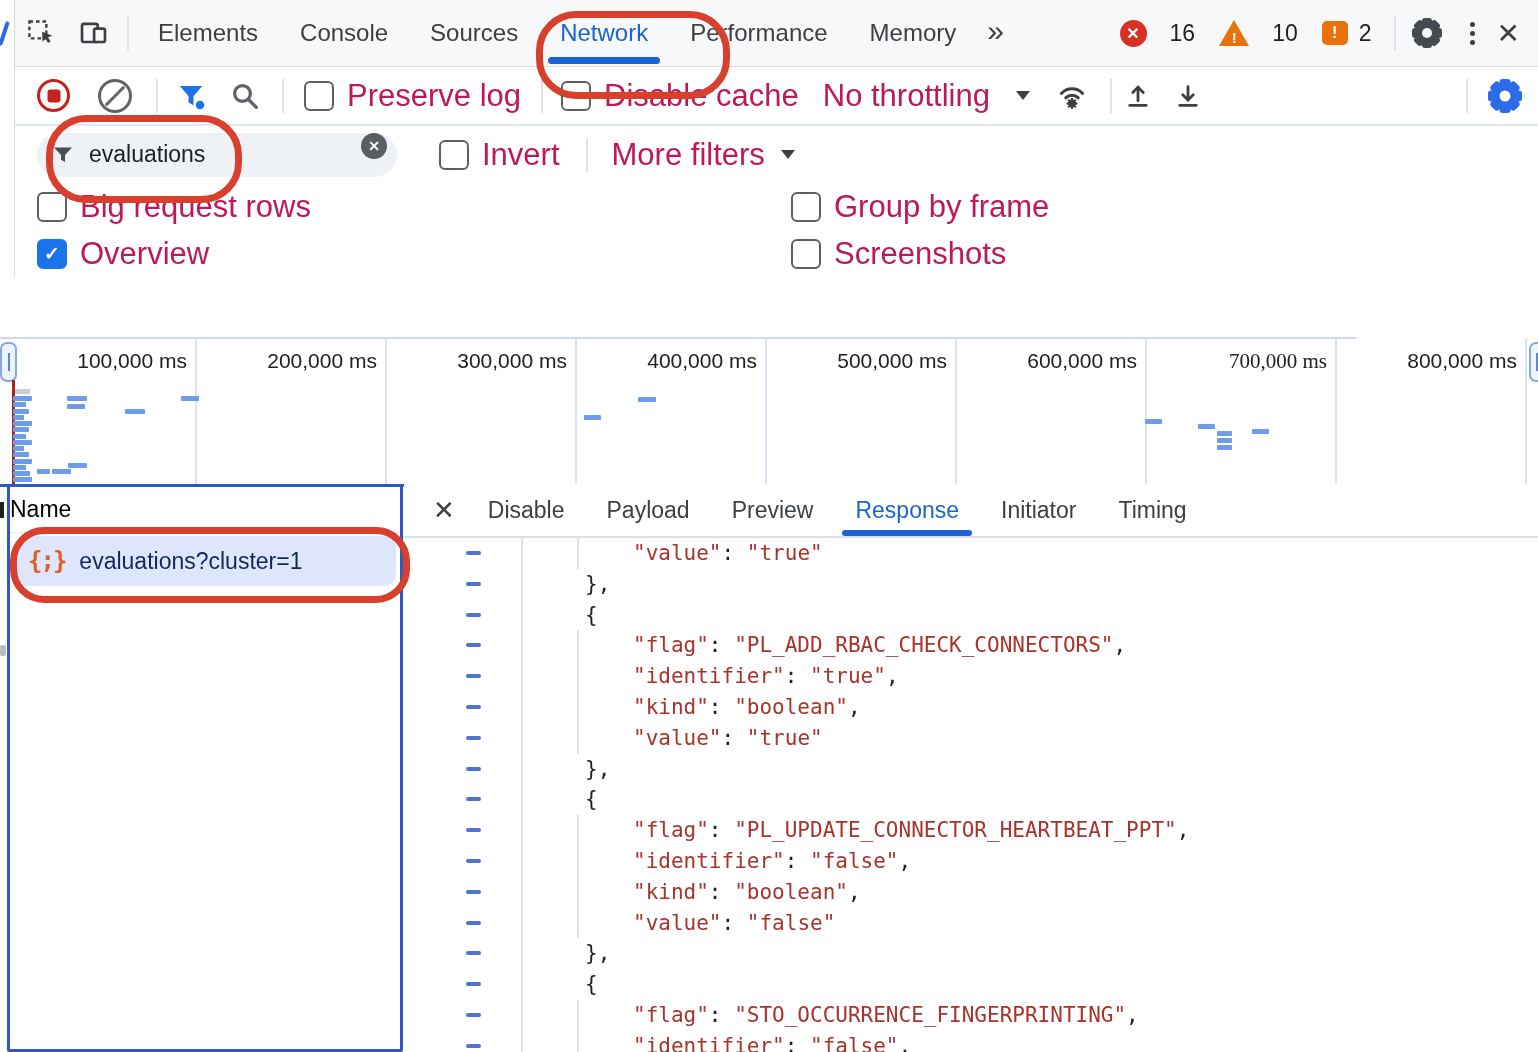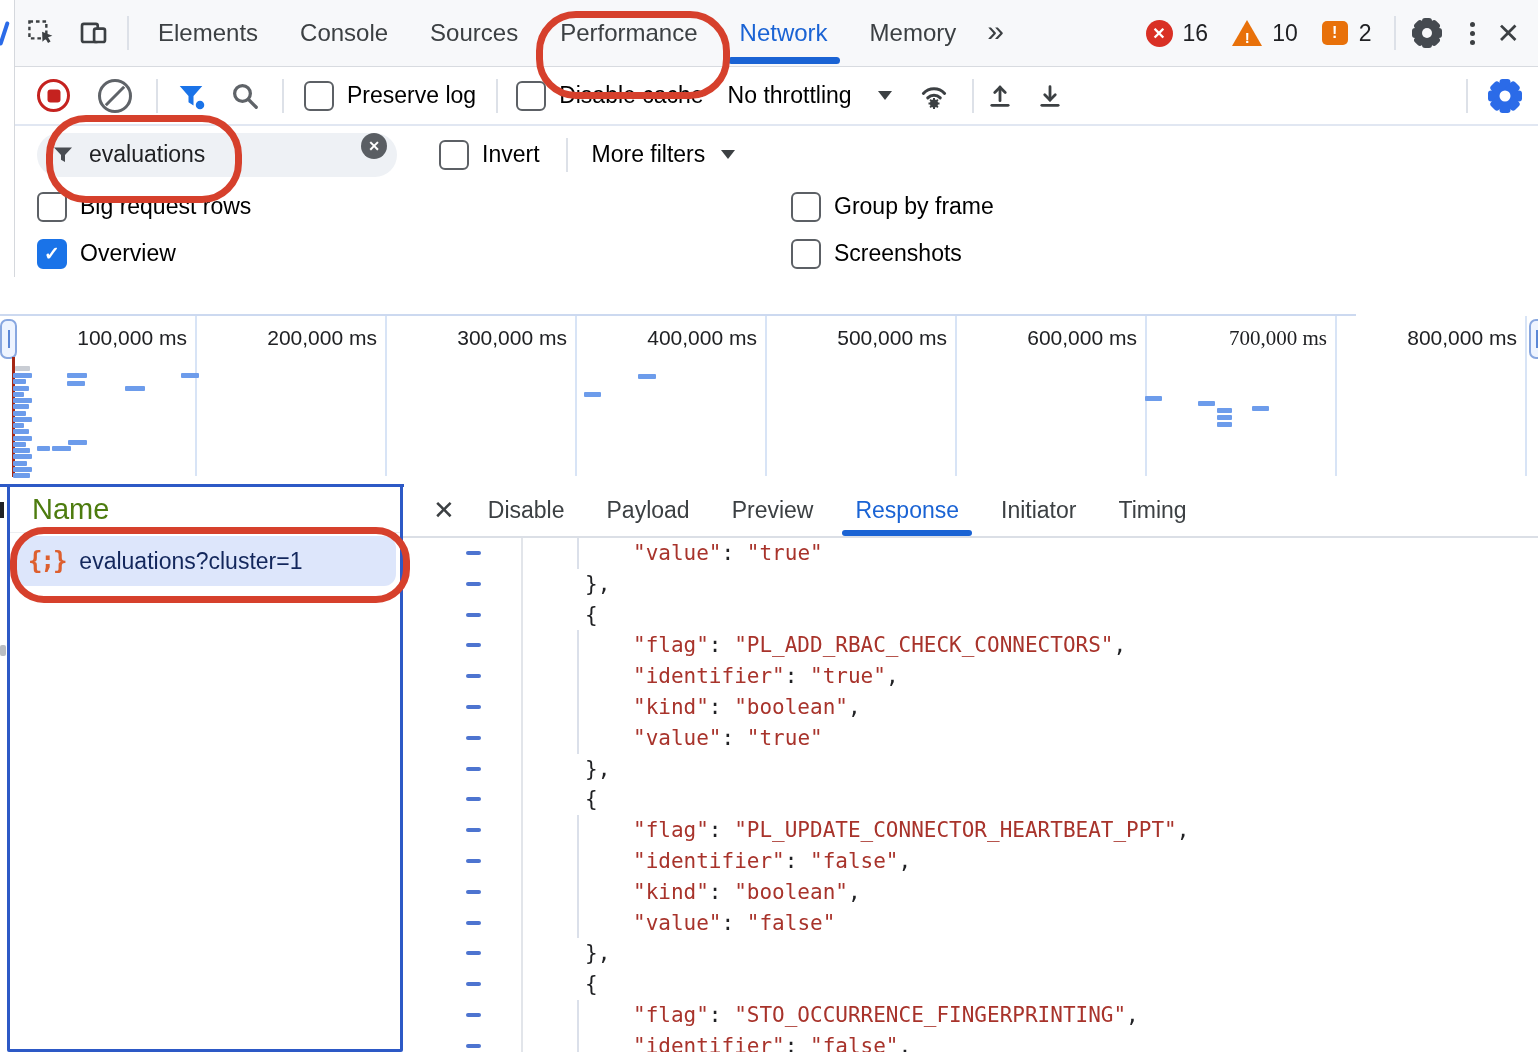--- a/index.html
+++ b/index.html
@@ -16,21 +16,21 @@
 
   
   .tabbar{height:66px;background:#f7f8fa;border-bottom:1px solid #d8dbe0;display:flex;align-items:center;padding-left:12px}
   .tab{height:66px;display:flex;align-items:center;padding:0 21px;font-size:24px;color:#3c4043;position:relative}
   .tab.selected{color:#1a63d4}
   .tab .underline{position:absolute;left:9px;right:9px;bottom:2px;height:7px;border-radius:4px;background:#1a63d4}
   .vsep{width:2px;height:34px;background:#dde1e8;flex:none}
   .icon-btn{display:flex;align-items:center;justify-content:center;flex:none}
   .overflow-chevrons{font-size:30px;color:#3c4043;margin:0 10px 4px 10px;letter-spacing:-2px}
   .spacer{flex:1}
-  .badge-count{font-size:23px;color:#202124;margin-left:10px}
+  .badge-count{font-size:23px;color:#202124;margin-left:23px}
   .err-circle{width:27px;height:27px;border-radius:50%;background:#d93025;color:#fff;font-size:16px;font-weight:bold;
               display:flex;align-items:center;justify-content:center;flex:none}
   .warn-tri{position:relative;width:30px;height:27px;flex:none;margin-left:24px}
   .warn-tri .t{position:absolute;left:0;top:0;width:0;height:0;border-left:15px solid transparent;border-right:15px solid transparent;border-bottom:26px solid #e8710a}
   .warn-tri .x{position:absolute;left:0;right:0;bottom:1px;text-align:center;color:#fff;font-size:15px;font-weight:bold}
   .issue-box{width:26px;height:24px;border-radius:5px;background:#e8710a;color:#fff;font-size:16px;font-weight:bold;
              display:flex;align-items:center;justify-content:center;flex:none;margin-left:24px}
   .kebab{display:flex;flex-direction:column;gap:4px;margin:0 20px;flex:none}
   .kebab i{width:5px;height:5px;border-radius:50%;background:#3c4043}
   .close-x{font-size:28px;color:#3c4043;margin:0 18px 0 2px}
@@ -42,53 +42,53 @@
   .gear .hole{position:absolute;left:50%;top:50%;border-radius:50%;background:#f7f8fa;transform:translate(-50%,-50%);z-index:2}
 
   
   .toolbar2{height:57px;display:flex;align-items:center;border-bottom:2px solid #e1e7f2;padding-left:22px;background:#fff}
   .rec{width:27px;height:27px;border-radius:50%;border:3px solid #c5221f;position:relative;flex:none}
   .rec i{position:absolute;left:50%;top:50%;width:13px;height:13px;border-radius:3px;background:#c5221f;transform:translate(-50%,-50%)}
   .block{width:28px;height:28px;border-radius:50%;border:3px solid #5f6368;position:relative;flex:none;margin-left:28px}
   .block i{position:absolute;left:50%;top:50%;width:3px;height:26px;background:#5f6368;transform:translate(-50%,-50%) rotate(45deg)}
   .cb{width:26px;height:26px;border:2.5px solid #5c6065;border-radius:6px;flex:none;background:#fff}
   .cb.checked{background:#1a73e8;border-color:#1a73e8;color:#fff;font-size:19px;font-weight:bold;display:flex;align-items:center;justify-content:center}
-  .lbl{font-size:23px;color:#000000;margin-left:13px;white-space:nowrap}
+  .lbl{font-size:31px;color:#be185d;margin-left:13px;white-space:nowrap}
   .dd-arrow{width:0;height:0;border-left:7px solid transparent;border-right:7px solid transparent;border-top:9px solid #3c4043;flex:none}
 
   
   .filterrow{height:57px;display:flex;align-items:center;padding-left:22px;background:#fff}
   .filter-pill{width:360px;height:44px;border-radius:22px;background:#eef1f5;display:flex;flex:none}
   .filter-pill input{border:none;background:transparent;outline:none;font-size:23px;color:#202124;width:220px;margin-left:12px;font-family:"Liberation Sans",sans-serif}
   .clear-circle{width:26px;height:26px;border-radius:50%;background:#5a5e63;color:#fff;font-size:14px;font-weight:bold;
                 display:flex;align-items:center;justify-content:center;margin-left:auto;margin-right:10px;flex:none}
 
   
   .chipsrow{height:47px;display:flex;align-items:center;padding-left:14px;gap:11px;background:#fff}
   .chip{height:40px;border-radius:20px;border:2px solid #8f949a;display:flex;align-items:center;padding:0 17px;
         font-size:21px;color:#2a2d31;flex:none;background:#fff}
   .chip.selected{background:#d3e3fd;border-color:#d3e3fd;color:#0c1d44}
 
   
   .optrow{height:47px;position:relative;background:#fff}
   .optgroup{position:absolute;top:50%;transform:translateY(-50%);display:flex;align-items:center}
 
   
-  .overview{position:absolute;left:0;top:314px;width:1356px;height:162px;background:#fff;border-top:2px solid #ccd9f0;box-sizing:border-box}
+  .overview{position:absolute;left:0;top:337px;width:1356px;height:162px;background:#fff;border-top:2px solid #ccd9f0;box-sizing:border-box}
   .gridline{position:absolute;top:0;bottom:0;width:2px;background:#d8e4f6}
   .tl-label{position:absolute;top:10px;width:160px;text-align:right;font-size:21px;color:#202124}
   .tl-bar{position:absolute;height:5px;border-radius:1px;background:#6d9ceb}
   .event-line{position:absolute;width:3px;background:#a52714}
   .handle{position:absolute;border:2px solid #88a7e0;background:#eef4ff;border-radius:7px;display:flex;align-items:center;justify-content:center}
   .handle i{width:2px;height:18px;background:#5b87d6}
 
   
   .panel-topline{position:absolute;left:0;top:484px;width:404px;height:3px;background:#2d59c6;z-index:5}
   .name-panel{position:absolute;left:7px;top:484px;width:396px;bottom:0;border:3px solid #2d59c6;border-radius:2px;background:#fff;box-sizing:border-box;z-index:4}
-  .name-header{height:45px;display:flex;align-items:center;padding-left:22px;font-size:29px;color:#4d7c0f;border-bottom:1px solid #eceef1}
+  .name-header{height:45px;display:flex;align-items:center;font-size:23px;color:#000000;border-bottom:1px solid #eceef1}
   .req-row{margin:3px 4px 0 4px;height:50px;border-radius:12px;background:#dde6fb;display:flex;align-items:center}
   .req-icon{font-family:"DejaVu Sans Mono",monospace;font-size:24px;font-weight:bold;color:#dd5f2e;margin-left:14px;letter-spacing:-2px}
   .req-label{font-size:23px;color:#13275c;margin-left:14px}
 
   .detail{position:absolute;left:403px;top:484px;right:0;bottom:0;background:#fff}
   .detail-tabs{height:52px;display:flex;align-items:center;border-bottom:2px solid #dbdfe6}
   .dtab{height:52px;display:flex;align-items:center;padding:0 21px;font-size:23px;color:#3c4043;position:relative}
   .dtab.selected{color:#1a63d4}
   .dtab .underline{position:absolute;left:8px;right:8px;bottom:0;height:6px;border-radius:3px;background:#1a63d4}
   .dclose{font-size:26px;color:#3c4043;margin:0 12px 0 30px}
@@ -136,26 +136,26 @@
       <div id="top-tabs" style="display:flex;align-items:center">
           <div class="tab">
             <span>Elements</span>
           </div>
           <div class="tab">
             <span>Console</span>
           </div>
           <div class="tab">
             <span>Sources</span>
           </div>
-          <div class="tab">
-            <span>Performance</span>
-          </div>
           <div class="tab selected">
             <span>Network</span>
             <span class="underline"></span>
+          </div>
+          <div class="tab">
+            <span>Performance</span>
           </div>
           <div class="tab">
             <span>Memory</span>
           </div>
         </div>
       <span class="overflow-chevrons">»</span>
       <span class="spacer"></span>
 
       <span class="err-circle">✕</span>
       <span class="badge-count">16</span>

